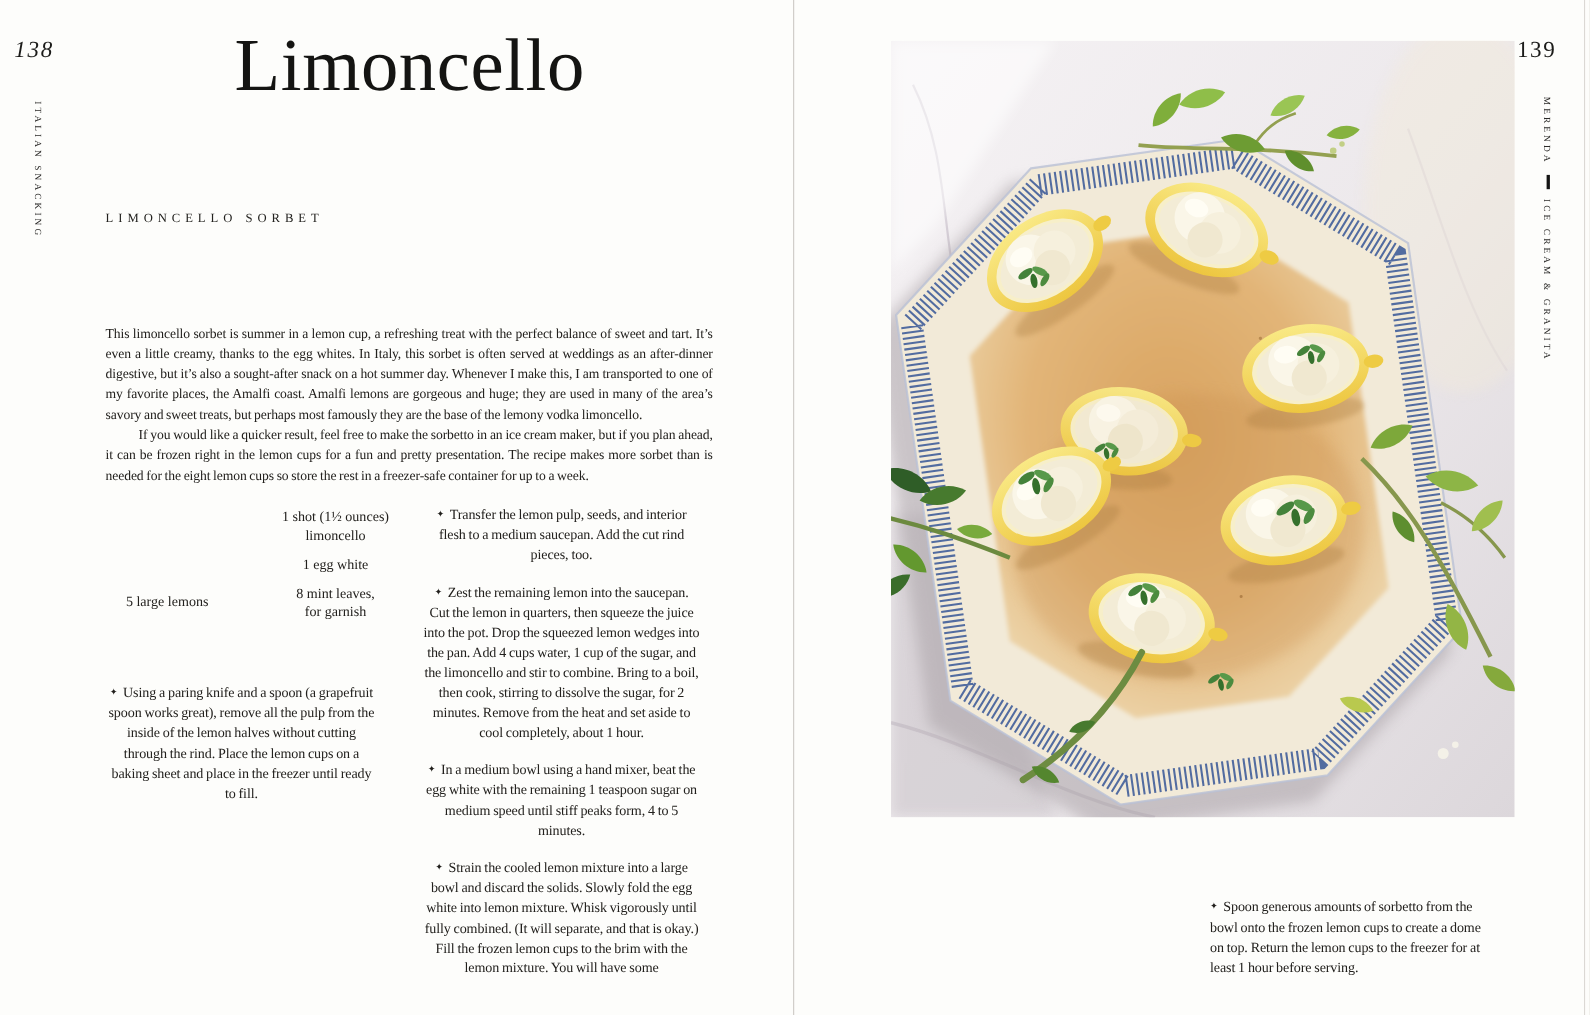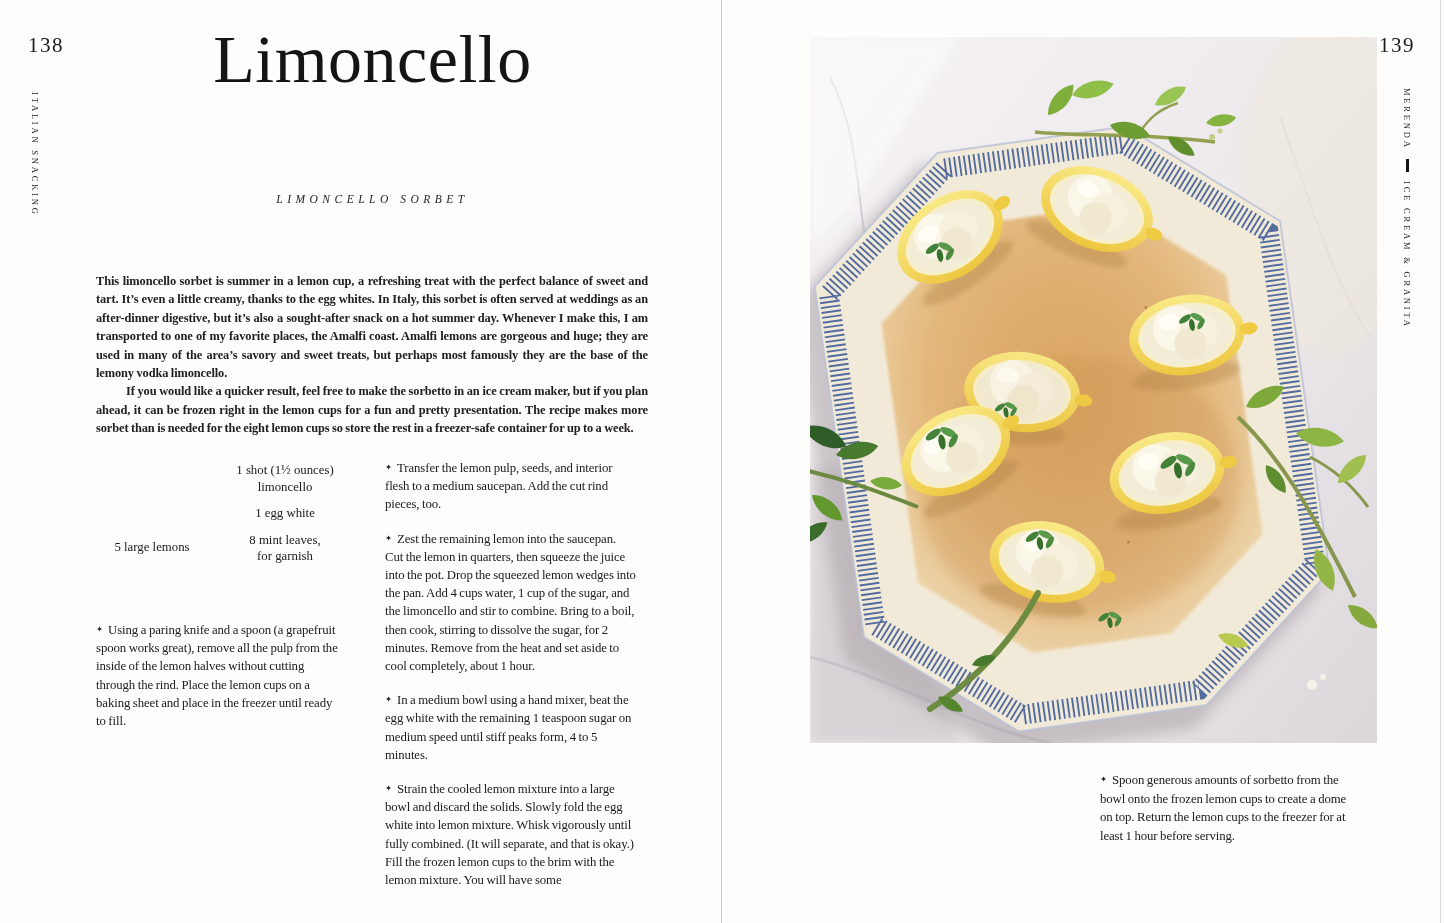--- a/index.html
+++ b/index.html
@@ -5,64 +5,64 @@
   html,body { margin:0; padding:0; background:#e9e7e4; }
   .spread {
     position:relative; width:1445px; height:923px; margin:0 auto;
     background:#fdfdfb; overflow:hidden;
     font-family:"Liberation Serif", serif; color:#22201d;
   }
   .gutter { position:absolute; left:721px; top:0; bottom:0; width:1px; background:#ccc9c5; }
   .page-edge { position:absolute; right:4px; top:0; bottom:0; width:1px; background:#dbd8d4; }
 
   .pagenum { position:absolute; top:33px; font-size:21px; letter-spacing:1.5px; color:#1b1b19; }
-  #pn-left { left:28px; }
+  #pn-left { left:13px;font-style:italic; }
   #pn-right { right:30px; }
 
   .vlabel { writing-mode:vertical-rl; font-size:8.5px; letter-spacing:2.8px; color:#2b2a28; }
   #vl-left { position:absolute; left:30px; top:92px; }
   #vl-right { position:absolute; right:33px; top:88px; display:flex; flex-direction:column; align-items:center; }
   #vl-right .vbar { width:3px; height:13px; background:#141414; margin:9px 0; }
 
   .title {
     position:absolute; left:96px; top:24px; width:553px; text-align:center;
     font-size:68px; line-height:71px; letter-spacing:0.5px; color:#141412; font-weight:500;
   }
   .subtitle {
-    position:absolute; left:96px; top:193px; width:553px; text-align:center;
-    font-size:11.5px; letter-spacing:4.5px; color:#23221f;font-style:italic;
+    position:absolute; left:96px; top:193px; width:553px; 
+    font-size:11.5px; letter-spacing:4.5px; color:#23221f;
   }
   .intro {
-    position:absolute; left:96px; top:272px; width:552px;
+    position:absolute; left:96px; top:294px; width:552px;
     font-size:12.4px; line-height:18.4px; text-align:justify;
-    letter-spacing:-0.1px; word-spacing:-0.5px;font-weight:bold;
+    letter-spacing:-0.1px; word-spacing:-0.5px;
   }
   .intro p { margin:0; }
   .intro p + p { text-indent:30px; }
 
   .makes {
     position:absolute; left:97px; top:462px; width:110px; text-align:center;
     border-top:2px solid #141414; border-bottom:2px solid #141414; padding:11px 0 13px;
   }
   .makes .makes-label { font-size:11px; letter-spacing:3.5px; }
   .makes .makes-value { font-size:12.8px; margin-top:4px; }
 
   .ing { text-align:center; font-size:12.8px; line-height:16.5px; }
   .ing .item { white-space:pre-line; margin-bottom:10px; }
   #ing-left  { position:absolute; left:63px;  top:539px; width:178px; }
-  #ing-right { position:absolute; left:215px; top:462px; width:140px; }
-
-  .col { font-size:12.8px; line-height:18.2px; letter-spacing:-0.1px; word-spacing:-0.5px; }
+  #ing-right { position:absolute; left:235px; top:462px; width:140px; }
+
+  .col { font-size:12.8px; line-height:18.2px; letter-spacing:-0.1px; word-spacing:-0.5px;text-align:center; }
   #col1 { position:absolute; left:96px;  top:620px; width:247px; }
   #col2 { position:absolute; left:385px; top:458px; width:251px; }
   .step { margin:0 0 15px 0; }
   .bullet { font-size:8.5px; vertical-align:2px; margin-right:5px; }
 
   #cap1 { position:absolute; left:812px;  top:770px; width:248px; }
-  #cap2 { position:absolute; left:1100px; top:770px; width:252px; }
+  #cap2 { position:absolute; left:1100px; top:814px; width:252px; }
   .cap { font-size:12.8px; line-height:18.6px; letter-spacing:-0.1px; word-spacing:-0.5px; }
 
   .photo { position:absolute; left:810px; top:37px; width:567px; height:706px; }
   .photo svg { display:block; }
 </style>
 </head>
 <body>
 
 <div class="spread">
 

